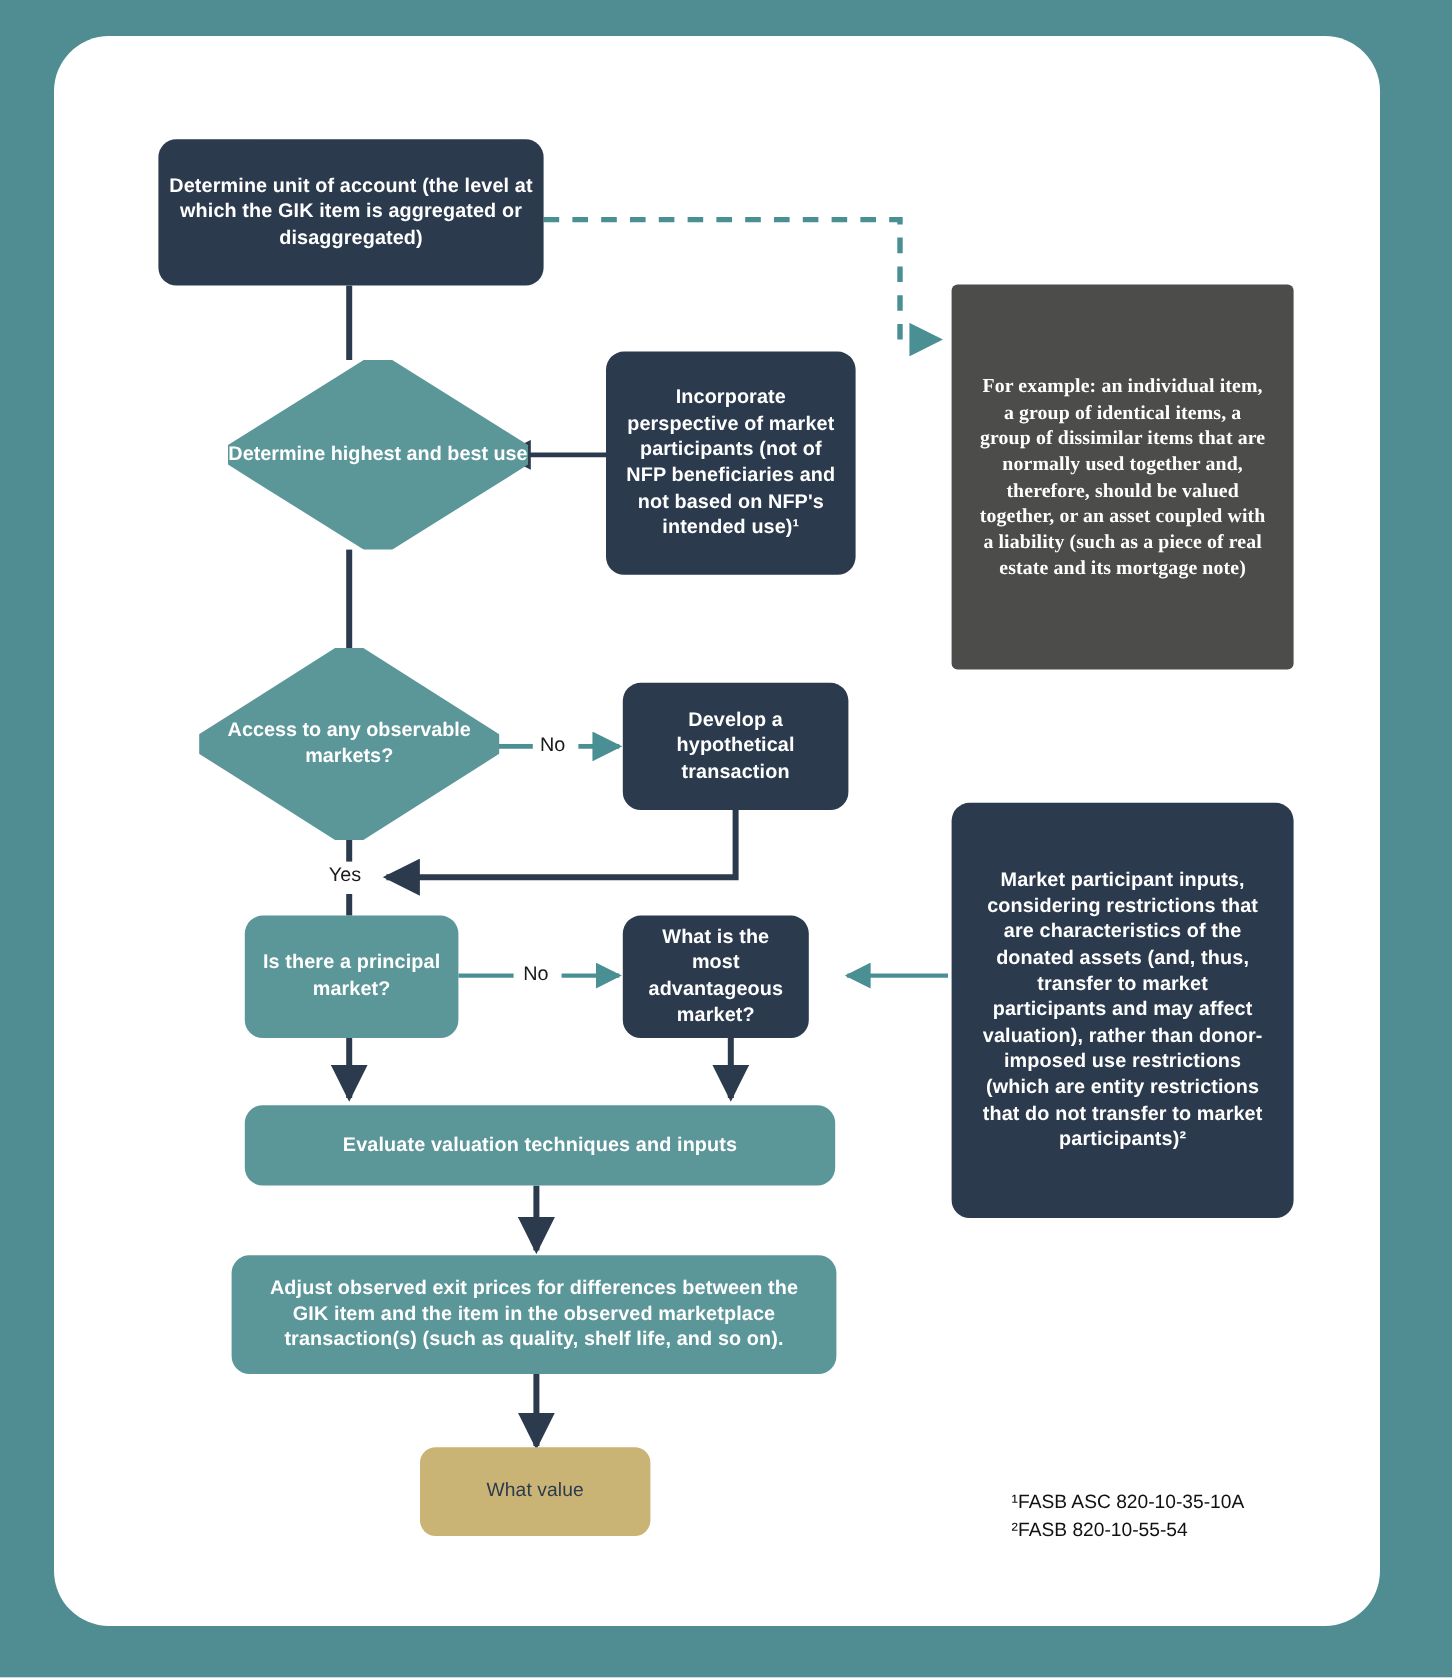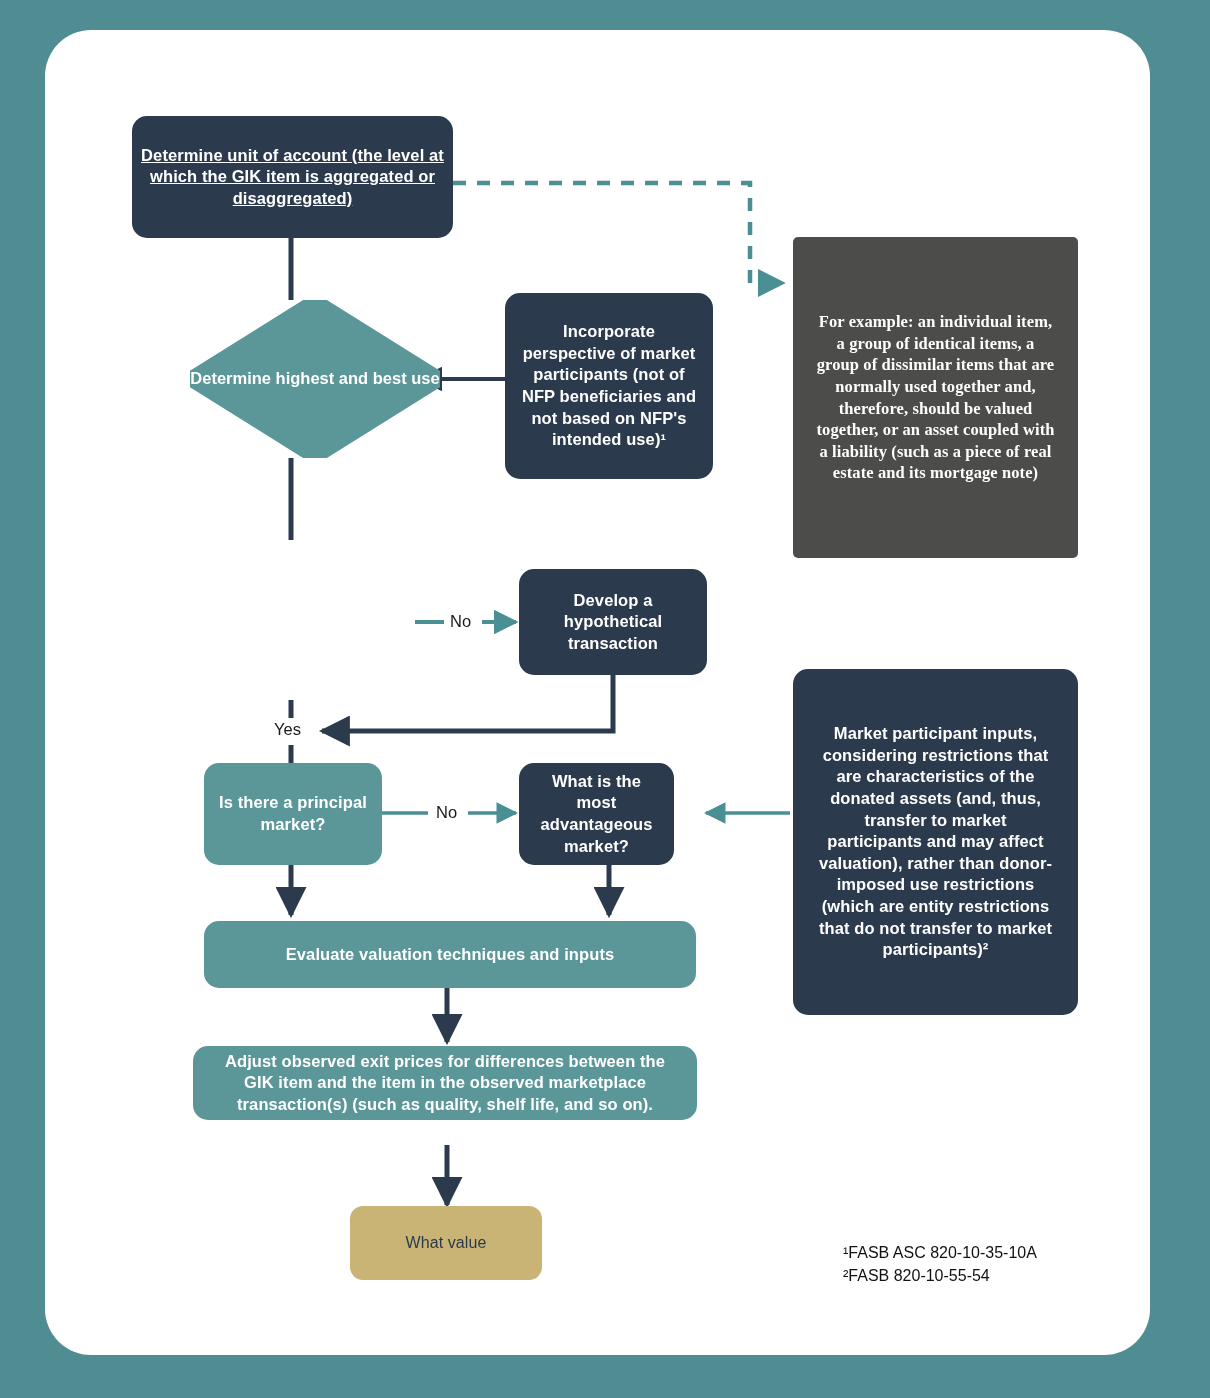--- a/index.html
+++ b/index.html
@@ -157,45 +157,51 @@
 
     <g>
       <line x1="447" y1="988" x2="447" y2="1042" stroke="#2b3a4d" stroke-width="5" marker-end="url(#arrowNavy)"></line>
     </g>
 
     <g>
       <line x1="447" y1="1145" x2="447" y2="1205" stroke="#2b3a4d" stroke-width="5" marker-end="url(#arrowNavy)"></line>
     </g>
   </svg>
 
-  <div class="node navy" style="left:132px; top:116px; width:321px; height:122px; font-size:16.5px; padding:0 4px;text-decoration:underline;">Determine unit of account (the level at which the GIK item is aggregated or disaggregated)</div>
+  <div class="node navy" style="left:132px; top:116px; width:321px; height:122px; font-size:16.5px; padding:0 4px;">Determine unit of account (the level at which the GIK item is aggregated or disaggregated)</div>
 
   <div class="node gray" style="left:793px; top:237px; width:285px; height:321px; font-size:16.5px; padding:0 22px;">For example: an individual item, a group of identical items, a group of dissimilar items that are normally used together and, therefore, should be valued together, or an asset coupled with a liability (such as a piece of real estate and its mortgage note)</div>
 
   <div class="diamond" style="left:166px; top:300px; width:250px; height:158px;margin-left:24px;">
     <svg class="shape" viewBox="0 0 250 158" preserveAspectRatio="none" xmlns="http://www.w3.org/2000/svg">
       <path d="M 125 2 L 248 79 L 125 156 L 2 79 Z" fill="#5b9699" stroke="#5b9699" stroke-width="16" stroke-linejoin="round"></path>
     </svg>
     <div class="dtext">Determine highest and best use</div>
   </div>
 
   <div class="node navy" style="left:505px; top:293px; width:208px; height:186px; font-size:16.5px; padding:0 16px;">Incorporate perspective of market participants (not of NFP beneficiaries and not based on NFP's intended use)¹</div>
 
+  <div class="diamond" style="left:166px; top:540px; width:250px; height:160px;">
+    <svg class="shape" viewBox="0 0 250 160" preserveAspectRatio="none" xmlns="http://www.w3.org/2000/svg">
+      <path d="M 125 2 L 248 80 L 125 158 L 2 80 Z" fill="#5b9699" stroke="#5b9699" stroke-width="16" stroke-linejoin="round"></path>
+    </svg>
+    <div class="dtext">Access to any observable markets?</div>
+  </div>
 
   <div class="node navy" style="left:519px; top:569px; width:188px; height:106px; font-size:16.5px; padding:0 14px;">Develop a hypothetical transaction</div>
 
   <div class="node teal" style="left:204px; top:763px; width:178px; height:102px; font-size:16.5px; padding:0 14px;">Is there a principal market?</div>
 
   <div class="node navy" style="left:519px; top:763px; width:155px; height:102px; font-size:16.5px; padding:0 14px;">What is the most advantageous market?</div>
 
   <div class="node navy" style="left:793px; top:669px; width:285px; height:346px; font-size:16.5px; padding:0 22px;">Market participant inputs, considering restrictions that are characteristics of the donated assets (and, thus, transfer to market participants and may affect valuation), rather than donor-imposed use restrictions (which are entity restrictions that do not transfer to market participants)²</div>
 
   <div class="node teal" style="left:204px; top:921px; width:492px; height:67px; font-size:16.5px; padding:0 18px;">Evaluate valuation techniques and inputs</div>
 
-  <div class="node teal" style="left:193px; top:1046px; width:504px; height:74px; font-size:16.5px; padding:0 24px;">Adjust observed exit prices for differences between the GIK item and the item in the observed marketplace transaction(s) (such as quality, shelf life, and so on).</div>
+  <div class="node teal" style="left:193px; top:1046px; width:504px; height:99px; font-size:16.5px; padding:0 24px;">Adjust observed exit prices for differences between the GIK item and the item in the observed marketplace transaction(s) (such as quality, shelf life, and so on).</div>
 
   <div class="node gold" style="left:350px; top:1206px; width:192px; height:74px; font-size:16px;">What value</div>
 
   <div class="edge-label" style="left:450px; top:612px;">No</div>
   <div class="edge-label" style="left:274px; top:720px;">Yes</div>
   <div class="edge-label" style="left:436px; top:803px;">No</div>
 
   <div class="footnotes" style="left:843px; top:1241px;">
     <div>¹FASB ASC 820-10-35-10A</div>
     <div>²FASB  820-10-55-54</div>

